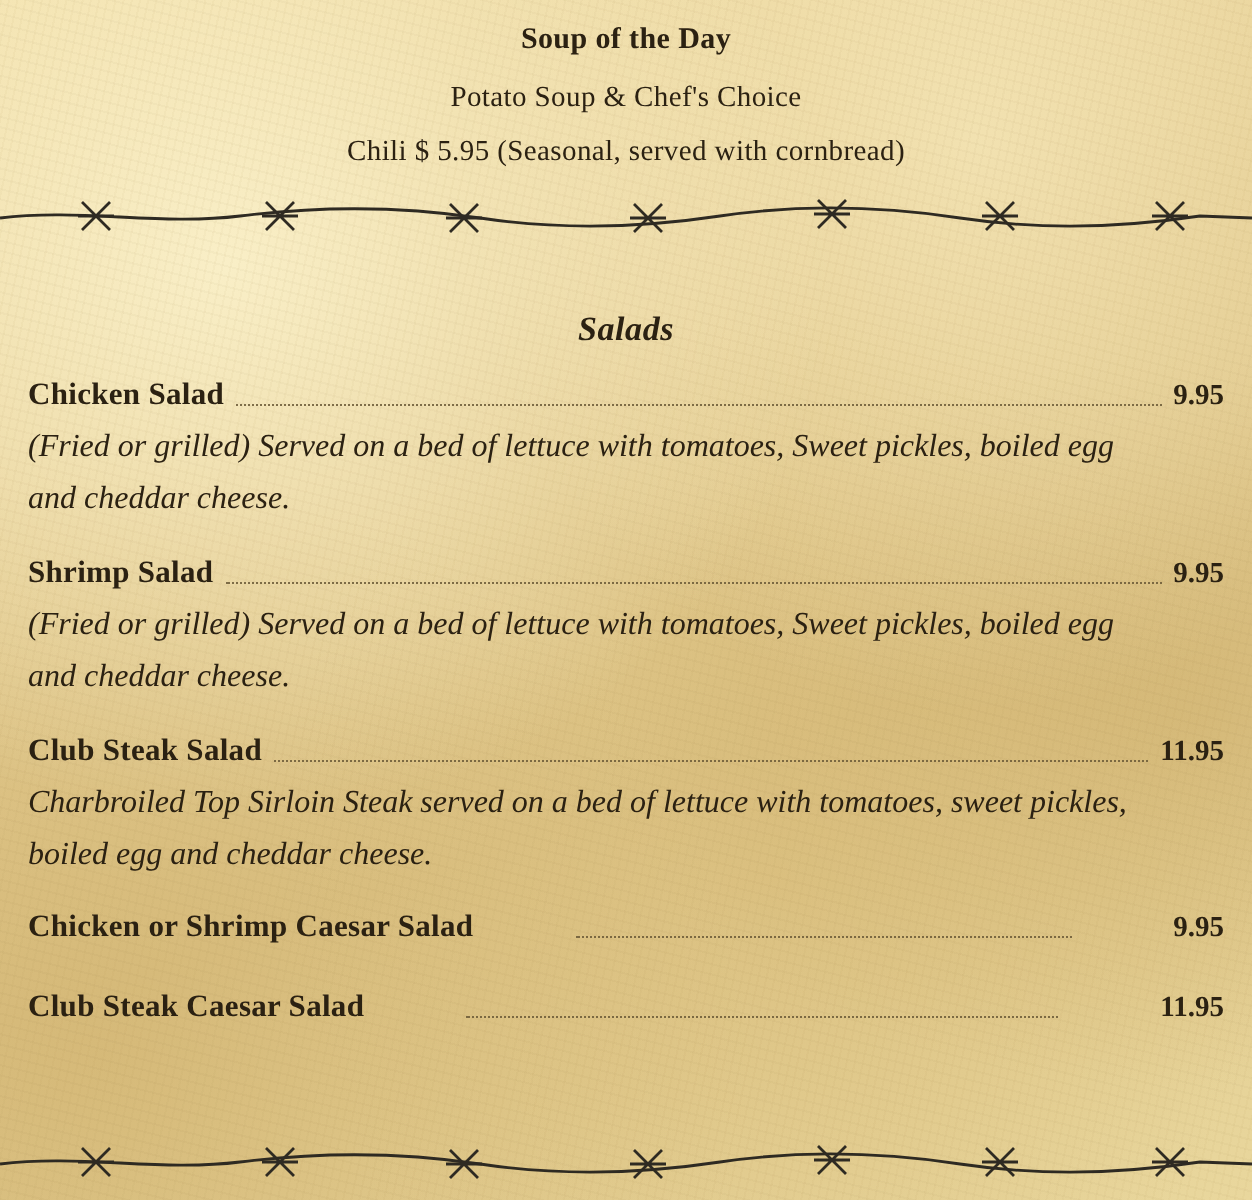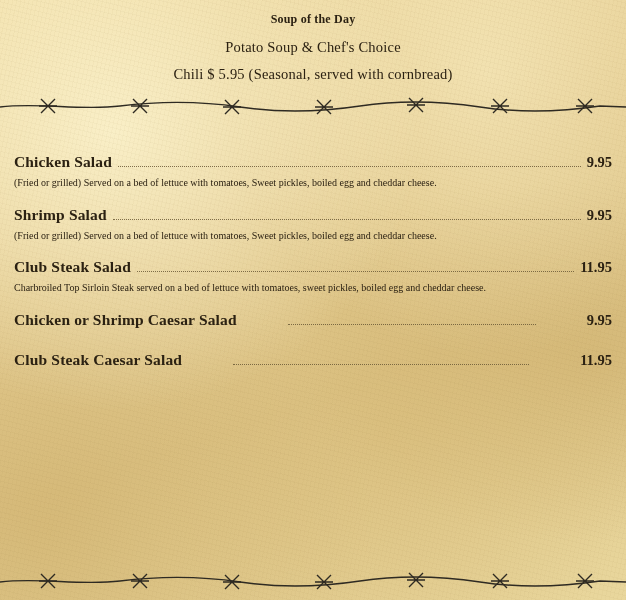--- a/index.html
+++ b/index.html
@@ -40,21 +40,21 @@
     opacity: 0.9;
   }
 
   .soup-block {
     position: relative;
     z-index: 2;
     padding-top: 12px;
     text-align: center;
   }
   .soup-title {
-    font-size: 12px;
+    font-size: 15px;
     font-weight: bold;
     letter-spacing: 0.2px;
     margin-bottom: 12px;
   }
   .soup-line {
     font-size: 14.5px;
     margin-bottom: 10px;
     letter-spacing: 0.2px;
   }
   .soup-line:last-child { margin-bottom: 0; }
@@ -104,21 +104,22 @@
     margin: 0 6px 4px 6px;
     border-bottom: 1px dotted #6b5a37;
     opacity: 0.85;
   }
   .item-price {
     font-weight: bold;
     font-size: 14.5px;
     white-space: nowrap;
   }
   .item-desc {
-    font-size: 10px;
+    font-style: italic;
+    font-size: 16px;
     line-height: 1.65;
     margin: 4px 0 14px 0;
     max-width: 560px;
   }
   .item.no-desc .item-head { margin-bottom: 0; gap: 45px; }
   .item.no-desc { margin-bottom: 22px; }
 
   .bottom-divider {
     position: absolute;
     left: 0;
@@ -158,20 +159,21 @@
       <g transform="translate(500,13)">
         <path d="M-7 -7 L 7 7 M 7 -7 L -7 7 M -9 0 L 9 0"></path>
       </g>
       <g transform="translate(585,13)">
         <path d="M-7 -7 L 7 7 M 7 -7 L -7 7 M -9 0 L 9 0"></path>
       </g>
     </g>
   </svg>
 
   <div class="section">
+    <div class="section-title">Salads</div>
 
     <div class="item">
       <div class="item-head">
         <span class="item-name">Chicken Salad</span>
         <span class="dotfill"></span>
         <span class="item-price">9.95</span>
       </div>
       <div class="item-desc">(Fried or grilled) Served on a bed of lettuce with tomatoes, Sweet pickles, boiled egg and cheddar cheese.</div>
     </div>
 

